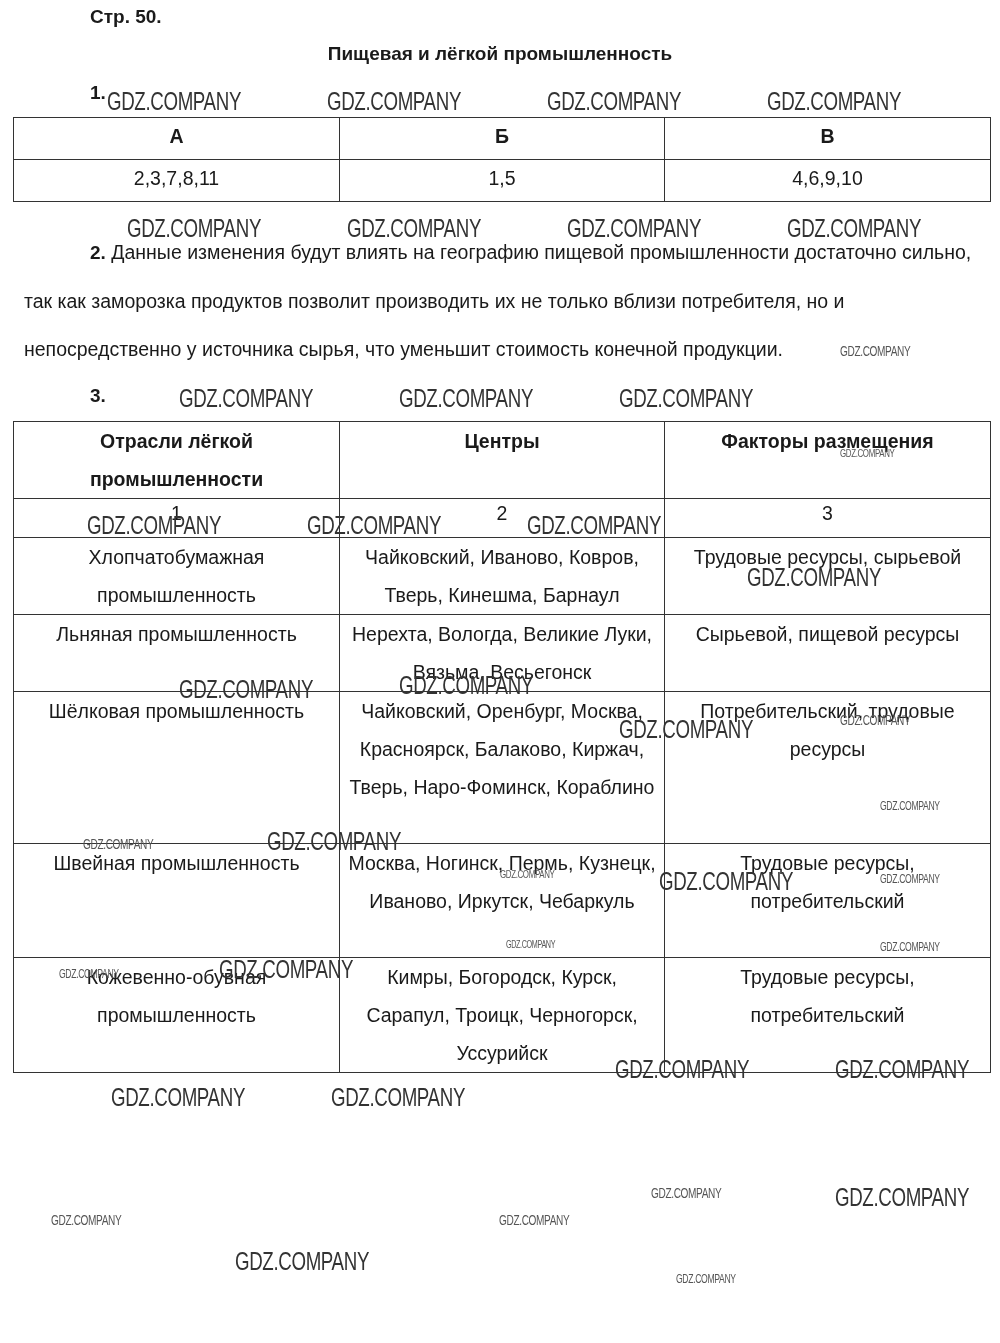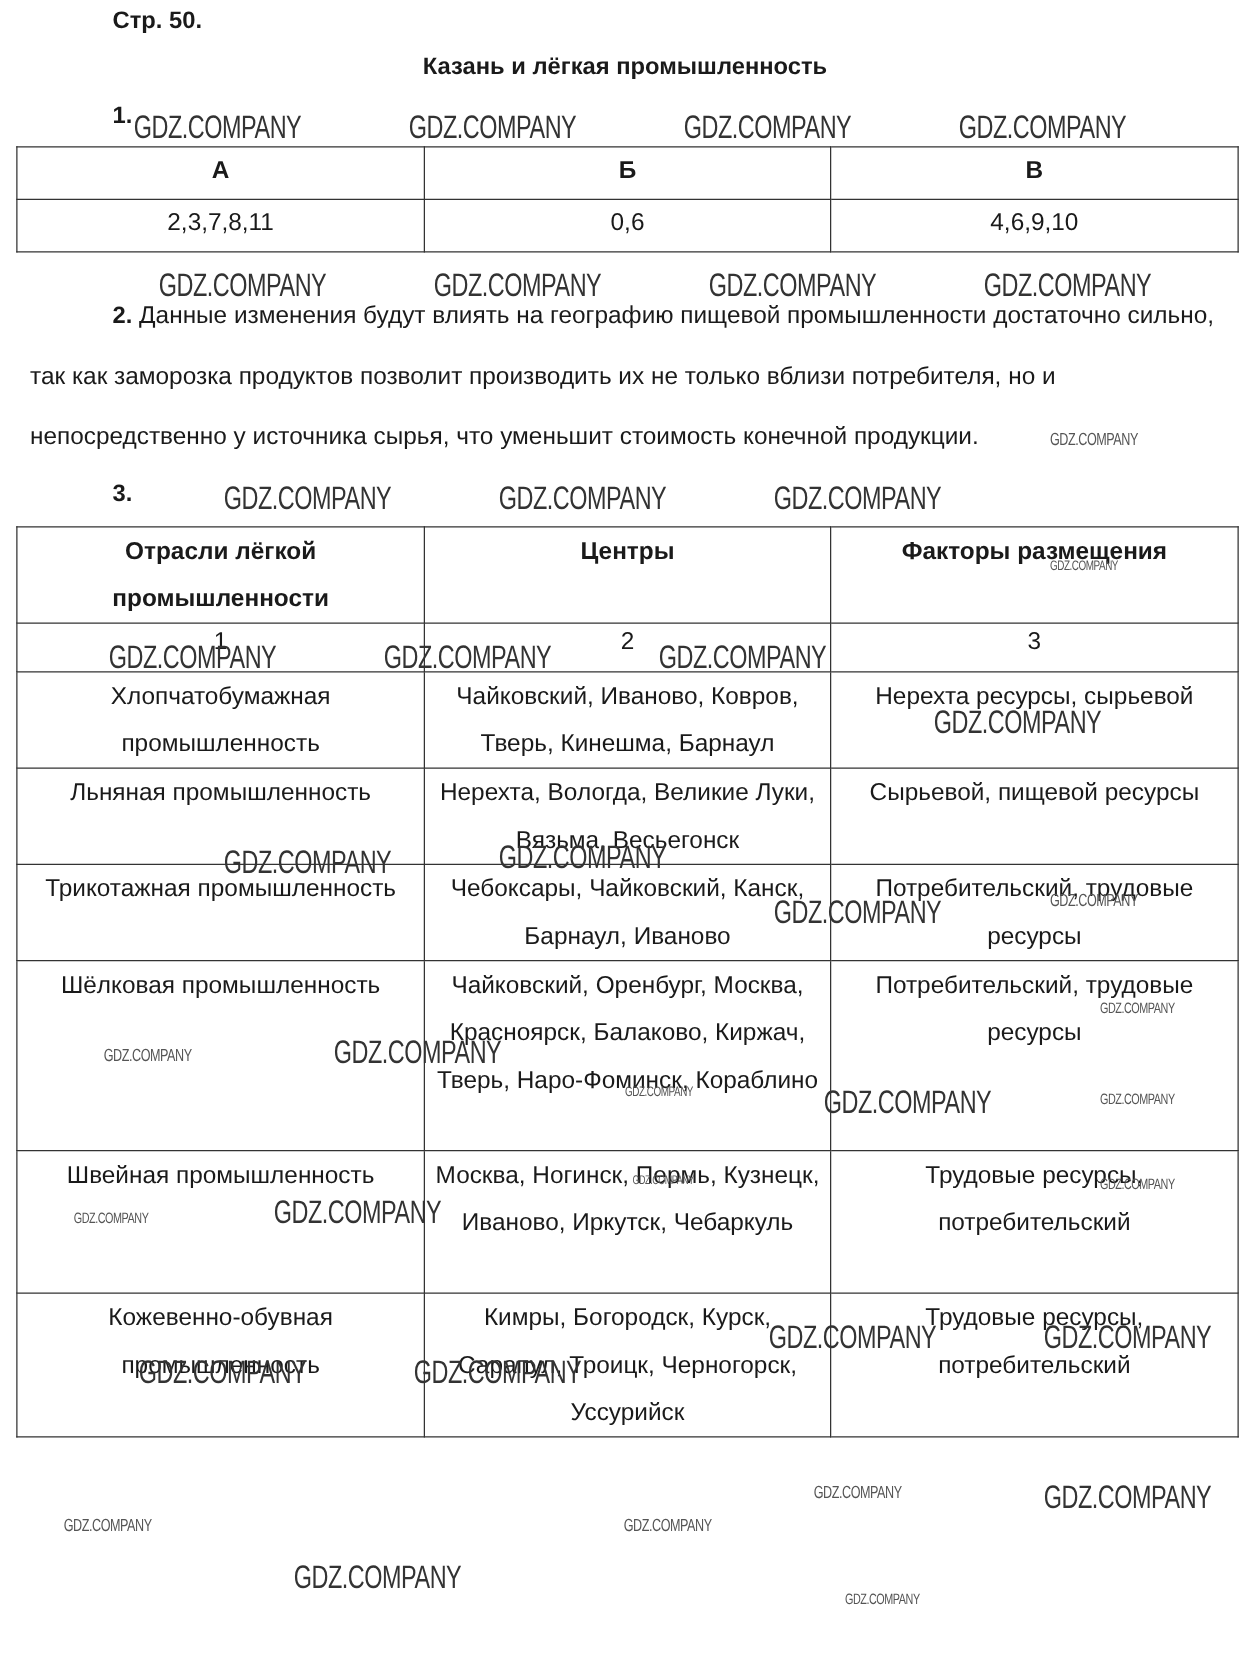--- a/index.html
+++ b/index.html
@@ -20,38 +20,38 @@
   .para .indent { display: inline-block; width: 66px; }
   .wm { position: absolute; font-family: "Liberation Sans Narrow", "Liberation Sans", sans-serif;
         color: #333; transform: scaleX(0.72); transform-origin: left top; white-space: nowrap; letter-spacing: -0.5px; pointer-events: none; }
   .wm.big { font-size: 26px; }
   .wm.small { font-size: 14px; color: #555; }
 </style>
 </head>
 <body>
 
 <div class="abs page-num">Стр. 50.</div>
-<div class="abs title">Казань и лёгкая промышленность</div>
+<div class="abs title">Пищевая и лёгкой промышленность</div>
 
 <div class="abs task-num" style="left:90px;top:82px;">1.</div>
 <table class="t1">
   <colgroup>
       <col style="width:326px">
       <col style="width:325px">
       <col style="width:326px">
     </colgroup>
   <tbody>
       <tr class="hdr">
     <td>А</td>
     <td>Б</td>
     <td>В</td>
   </tr>
   <tr>
     <td>2,3,7,8,11</td>
-    <td>0,6</td>
+    <td>1,5</td>
     <td>4,6,9,10</td>
   </tr>
 </tbody>
   </table>
 
 <div class="abs para">
   <span class="indent"></span><span class="task-num">2.</span>
   <span>Данные изменения будут влиять на географию пищевой промышленности достаточно сильно, так как заморозка продуктов позволит производить их не только вблизи потребителя, но и непосредственно у источника сырья, что уменьшит стоимость конечной продукции.</span>
 </div>
 
@@ -69,31 +69,26 @@
     <td>Факторы размещения</td>
   </tr>
   <tr style="height:39px">
     <td style="line-height:28px">1</td>
     <td style="line-height:28px">2</td>
     <td style="line-height:28px">3</td>
   </tr>
   <tr style="height:76px">
     <td>Хлопчатобумажная промышленность</td>
     <td>Чайковский, Иваново, Ковров, Тверь, Кинешма, Барнаул</td>
-    <td>Нерехта ресурсы, сырьевой</td>
+    <td>Трудовые ресурсы, сырьевой</td>
   </tr>
   <tr style="height:77px">
     <td>Льняная промышленность</td>
     <td>Нерехта, Вологда, Великие Луки, Вязьма, Весьегонск</td>
     <td>Сырьевой, пищевой ресурсы</td>
-  </tr>
-  <tr style="height:76px">
-    <td>Трикотажная промышленность</td>
-    <td>Чебоксары, Чайковский, Канск, Барнаул, Иваново</td>
-    <td>Потребительский, трудовые ресурсы</td>
   </tr>
   <tr style="height:152px">
     <td>Шёлковая промышленность</td>
     <td>Чайковский, Оренбург, Москва, Красноярск, Балаково, Киржач, Тверь, Наро-Фоминск, Кораблино</td>
     <td>Потребительский, трудовые ресурсы</td>
   </tr>
   <tr style="height:114px">
     <td>Швейная промышленность</td>
     <td>Москва, Ногинск, Пермь, Кузнецк, Иваново, Иркутск, Чебаркуль</td>
     <td>Трудовые ресурсы, потребительский</td>

